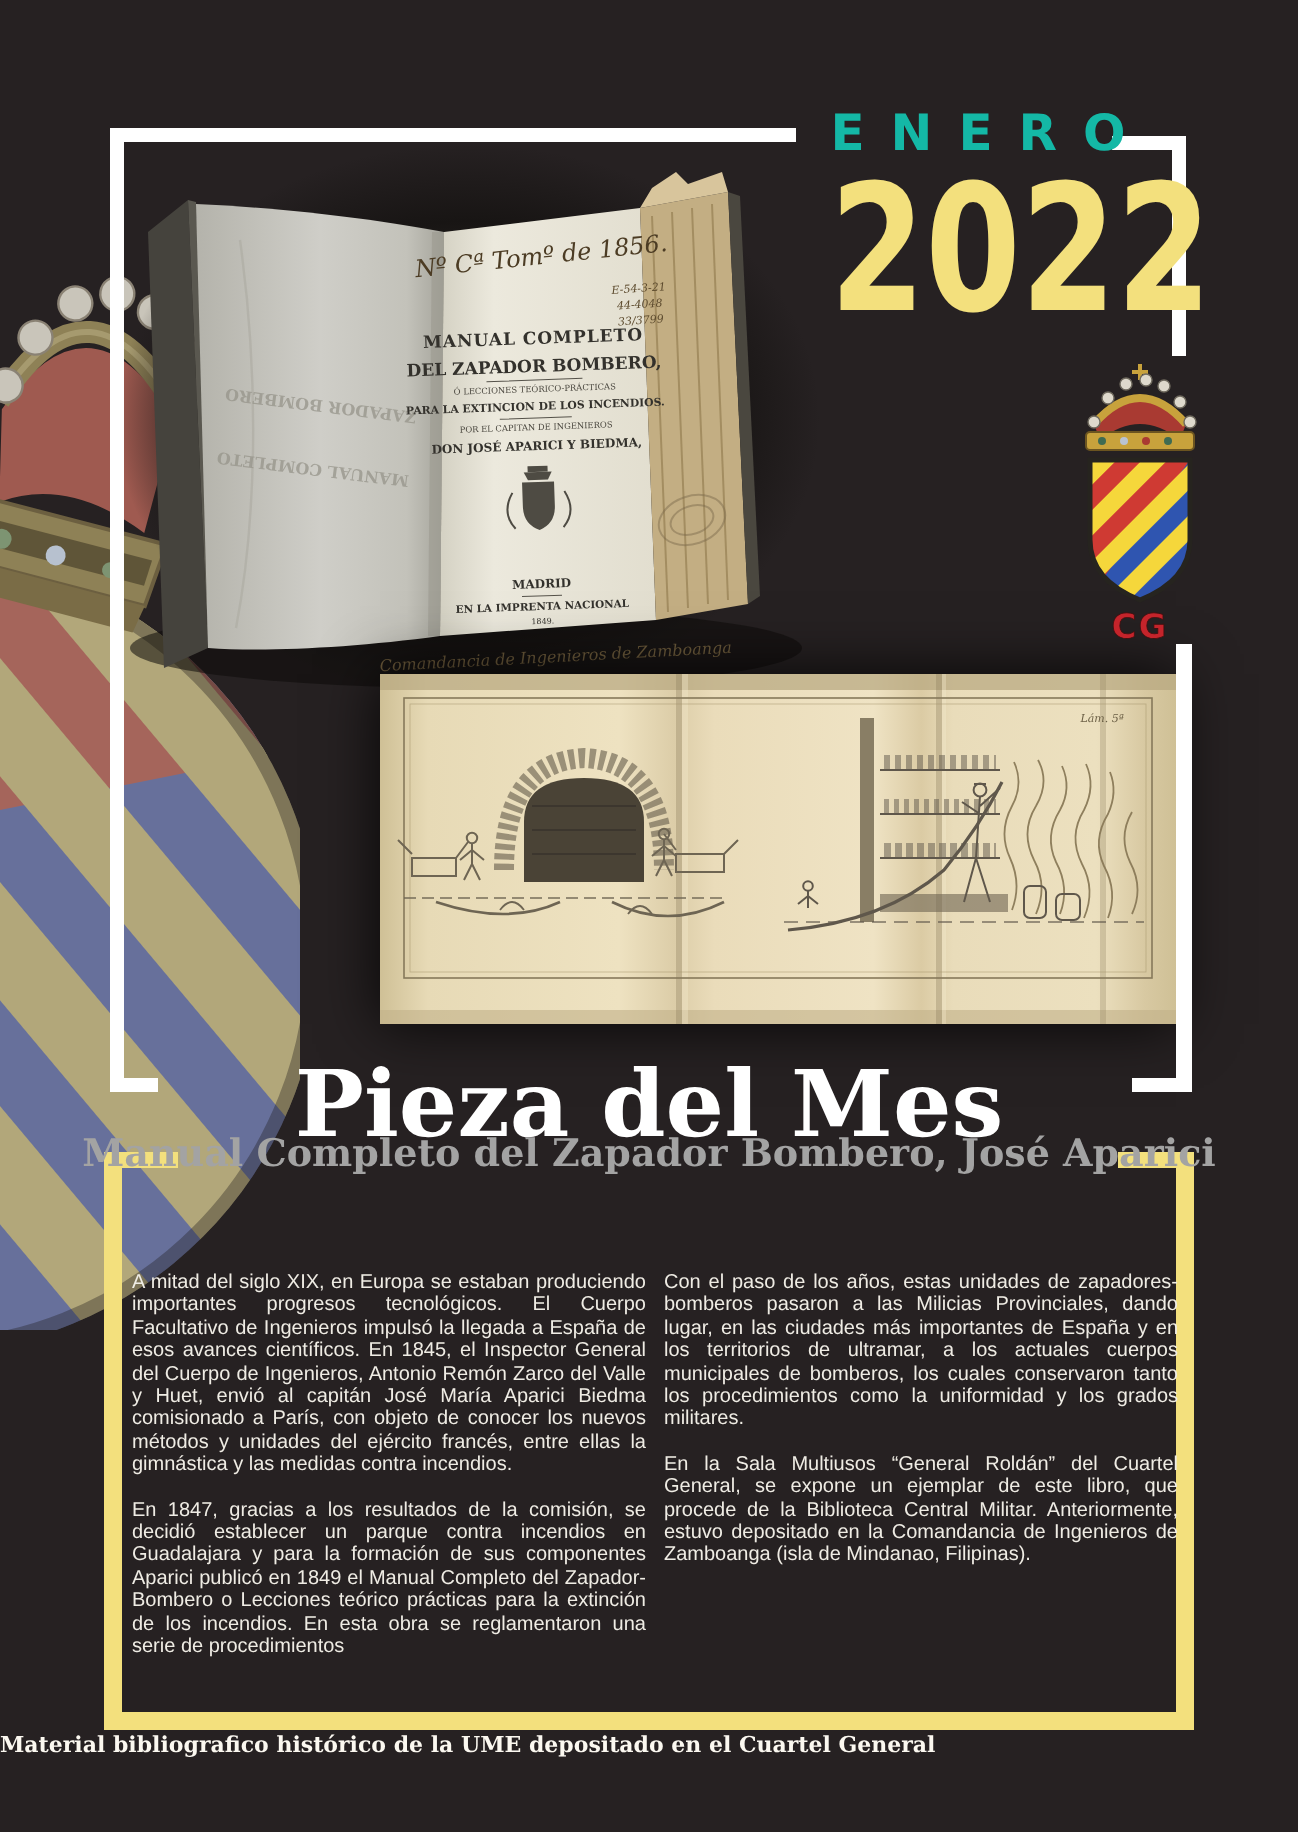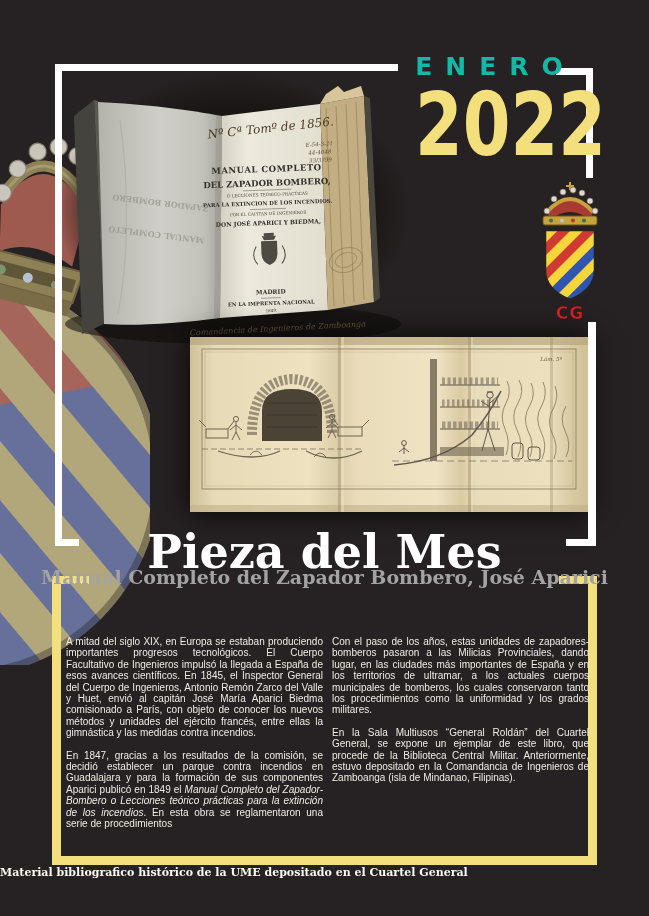--- a/index.html
+++ b/index.html
@@ -26,21 +26,21 @@
   .title{position:absolute;left:0;right:0;top:507px;text-align:center;color:#ffffff;
          font-family:"DejaVu Serif",serif;font-weight:bold;font-size:46px;line-height:1.1;z-index:7;margin-top:20px;}
   .subtitle{position:absolute;left:0;right:0;top:566px;text-align:center;color:#a3a3a3;
          font-family:"DejaVu Serif",serif;font-weight:bold;font-size:19px;z-index:7;}
   
   .col{position:absolute;top:600px;width:257px;color:#efece4;font-size:10px;line-height:11.4px;
        text-align:justify;z-index:7;margin-top:36px;}
   .col-left{left:66px;}
   .col-right{left:332px;}
   .col p{margin:0 0 11px 0;}
-  .it{font-style:italic;}
+  .it{}
   .footer{position:absolute;left:0;right:0;top:866px;text-align:left;color:#fbf8f0;
           font-family:"DejaVu Serif",serif;font-weight:bold;font-size:11px;z-index:7;}
   svg{display:block;}
 </style>
 </head>
 <body>
 
 <div class="poster">
 
   <div class="decoration">

